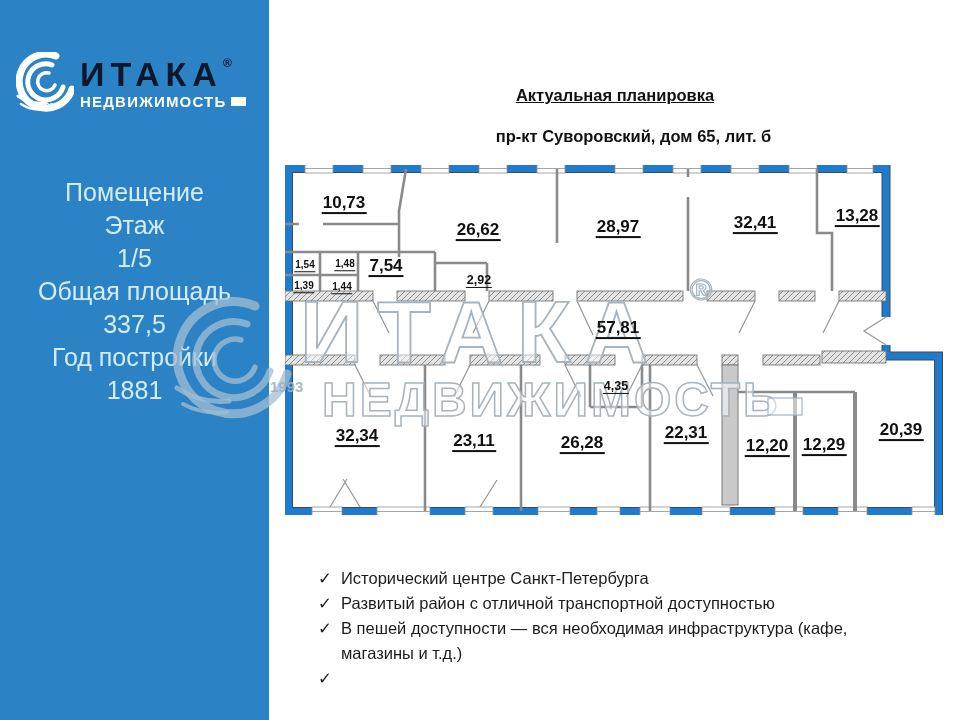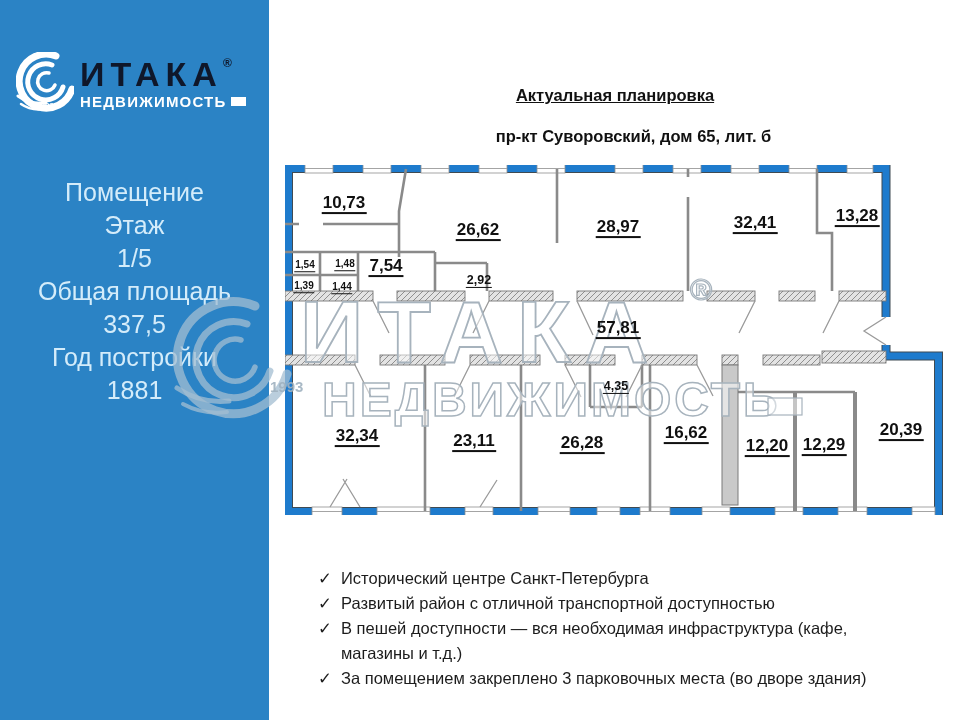--- a/index.html
+++ b/index.html
@@ -246,36 +246,35 @@
   <div class="rl xs" style="left:60px;  top:100px;">1,48</div>
   <div class="rl lg" style="left:101px; top:102px;">7,54</div>
   <div class="rl xs" style="left:19px;  top:122px;">1,39</div>
   <div class="rl xs" style="left:57px;  top:123px;">1,44</div>
   <div class="rl sm" style="left:175px; top:116px;margin-left:19px;">2,92</div>
   <div class="rl lg" style="left:333px; top:164px;">57,81</div>
   <div class="rl sm" style="left:331px; top:222px;">4,35</div>
   <div class="rl lg" style="left:72px;  top:272px;">32,34</div>
   <div class="rl lg" style="left:189px; top:277px;">23,11</div>
   <div class="rl lg" style="left:297px; top:279px;">26,28</div>
-  <div class="rl lg" style="left:401px; top:269px;">16,62</div>
+  <div class="rl lg" style="left:401px; top:269px;">22,31</div>
   <div class="rl lg" style="left:476px; top:282px;margin-left:6px;">12,20</div>
   <div class="rl lg" style="left:539px; top:281px;">12,29</div>
   <div class="rl lg" style="left:616px; top:266px;">20,39</div>
 </div>
 
 <div class="features">
   <div class="feat">
     <span class="chk">✓</span>
     <span class="txt">Исторический центре Санкт-Петербурга</span>
   </div>
   <div class="feat">
     <span class="chk">✓</span>
     <span class="txt">Развитый район с отличной транспортной доступностью</span>
   </div>
   <div class="feat">
     <span class="chk">✓</span>
     <span class="txt">В пешей доступности — вся необходимая инфраструктура (кафе, магазины и т.д.)</span>
   </div>
   <div class="feat">
     <span class="chk">✓</span>
-    <span class="txt">За помещением закреплено 3 парковочных места (во дворе здания)</span>
   </div>
 </div>
 
 </body></html>

